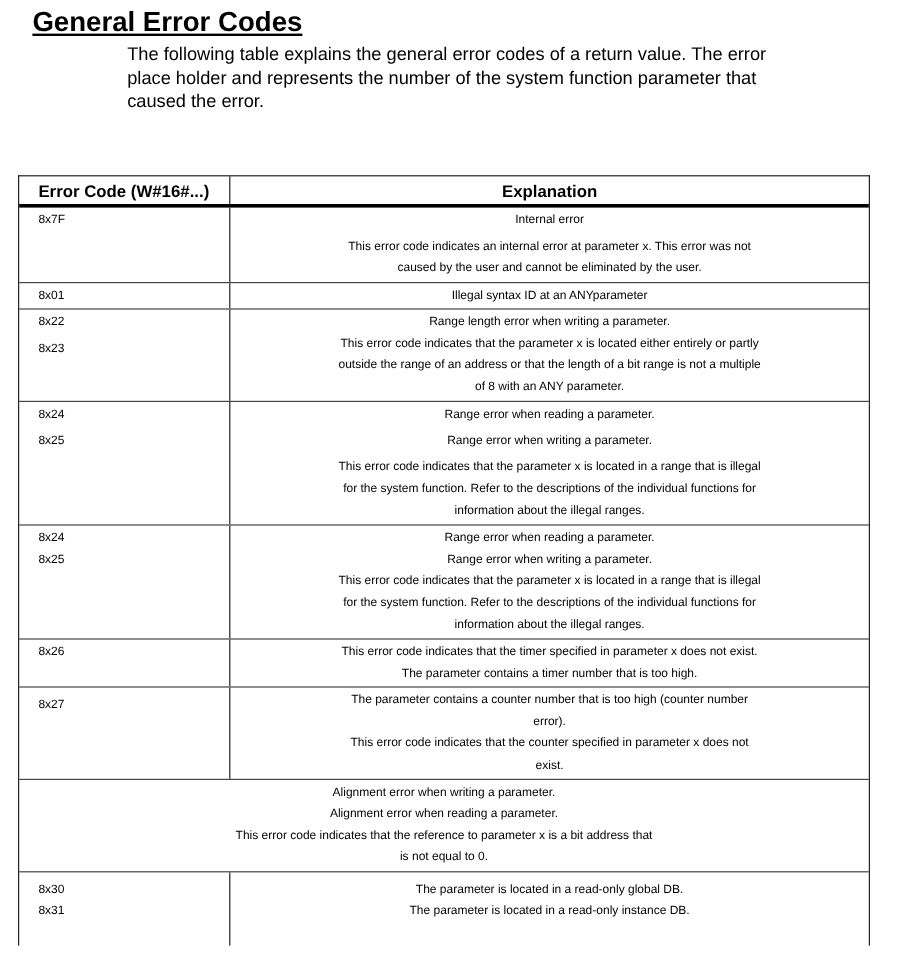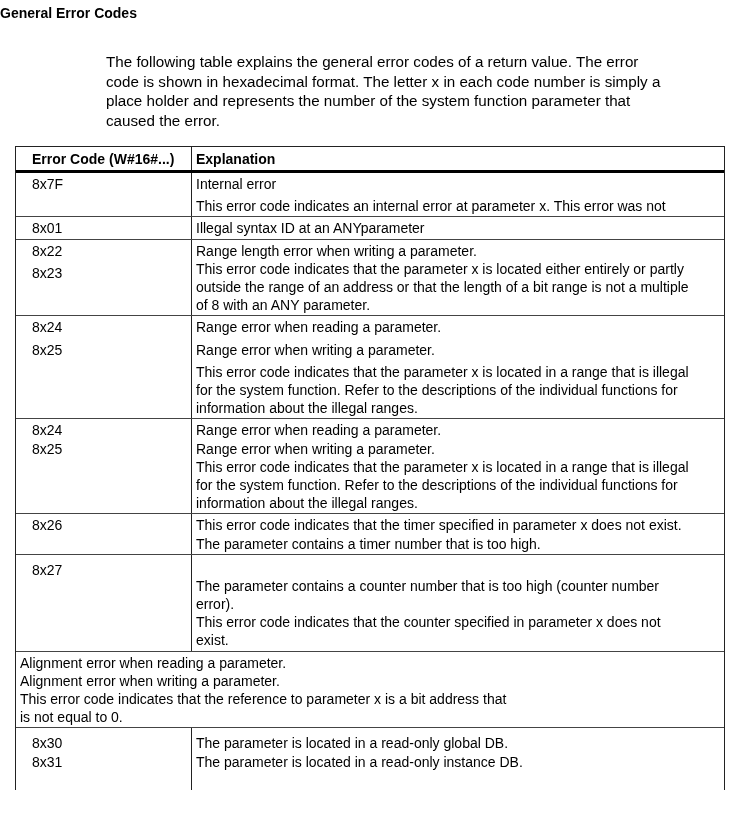--- a/index.html
+++ b/index.html
@@ -1,54 +1,54 @@
 <!DOCTYPE html>
 <html><head>
 <meta charset="utf-8">
 <style>
   html, body { margin: 0; padding: 0; background: #ffffff; }
   body { width: 756px; height: 814px; overflow: hidden; position: relative;
          font-family: "Liberation Sans", sans-serif; color: #000; }
-  .title { position: absolute; left: 0; top: 5px; font-size: 14px; font-weight: bold; }
-  .intro { position: absolute; left: 106px; top: 52px; width: 620px; font-size: 15.2px; line-height: 19.5px; }
+  .title { position: absolute; left: 27px; top: 5px; font-size: 23px; font-weight: bold; text-decoration: underline; }
+  .intro { position: absolute; left: 106px; top: 36px; width: 620px; font-size: 15.2px; line-height: 19.5px; }
   .table { position: absolute; left: 15px; top: 146px; width: 708px;
            border-left: 1.5px solid #222; border-right: 1.5px solid #222; border-top: 1.5px solid #222; }
   .row { display: flex; border-bottom: 1.2px solid #444; }
   .row.header { border-bottom: 3px solid #000; }
   .c1 { width: 164px; padding: 2px 0 1px 4px; border-right: 1.2px solid #222; box-sizing: border-box; flex: none; margin-left: 12px; }
-  .c2 { flex: 1; padding: 2px 4px 1px 4px; }
+  .c2 { flex: 1; padding: 2px 4px 1px 4px; text-align: center; }
   .header .c1, .header .c2 { font-weight: bold; font-size: 14px; line-height: 20px; }
-  .cell-line { font-size: 14px; line-height: 18.2px; white-space: nowrap; }
+  .cell-line { font-size: 10px; line-height: 18.2px; white-space: nowrap; }
   .gap { margin-top: 4px; }
 </style>
 </head>
 <body>
 
 <div class="title">General Error Codes</div>
 
 <div class="intro">
   <div>The following table explains the general error codes of a return value. The error</div>
-  <div>code is shown in hexadecimal format. The letter x in each code number is simply a</div>
   <div>place holder and represents the number of the system function parameter that</div>
   <div>caused the error.</div>
 </div>
 
 <div class="table">
   <div class="row header">
     <div class="c1">Error Code (W#16#...)</div>
     <div class="c2">Explanation</div>
   </div>
 
   <div class="row">
     <div class="c1">
       <div class="cell-line">8x7F</div>
     </div>
     <div class="c2">
       <div class="cell-line">Internal error</div>
       <div class="cell-line gap">This error code indicates an internal error at parameter x. This error was not</div>
+      <div class="cell-line">caused by the user and cannot be eliminated by the user.</div>
     </div>
   </div>
 
   <div class="row">
     <div class="c1">
       <div class="cell-line">8x01</div>
     </div>
     <div class="c2">
       <div class="cell-line">Illegal syntax ID at an ANYparameter</div>
     </div>
@@ -103,31 +103,31 @@
       <div class="cell-line">This error code indicates that the timer specified in parameter x does not exist.</div>
       <div class="cell-line">The parameter contains a timer number that is too high.</div>
     </div>
   </div>
 
   <div class="row">
     <div class="c1">
       <div class="cell-line" style="margin-top:4px">8x27</div>
     </div>
     <div class="c2">
-      <div class="cell-line" style="margin-top:20px">The parameter contains a counter number that is too high (counter number</div>
+      <div class="cell-line" style="margin-top:0">The parameter contains a counter number that is too high (counter number</div>
       <div class="cell-line">error).</div>
       <div class="cell-line">This error code indicates that the counter specified in parameter x does not</div>
       <div class="cell-line">exist.</div>
     </div>
   </div>
 
   <div class="row">
     <div class="c2">
+      <div class="cell-line">Alignment error when writing a parameter.</div>
       <div class="cell-line">Alignment error when reading a parameter.</div>
-      <div class="cell-line">Alignment error when writing a parameter.</div>
       <div class="cell-line">This error code indicates that the reference to parameter x is a bit address that</div>
       <div class="cell-line">is not equal to 0.</div>
     </div>
   </div>
 
   <div class="row" style="border-bottom:none">
     <div class="c1">
       <div class="cell-line" style="margin-top:4px">8x30</div>
       <div class="cell-line">8x31</div>
     </div>

